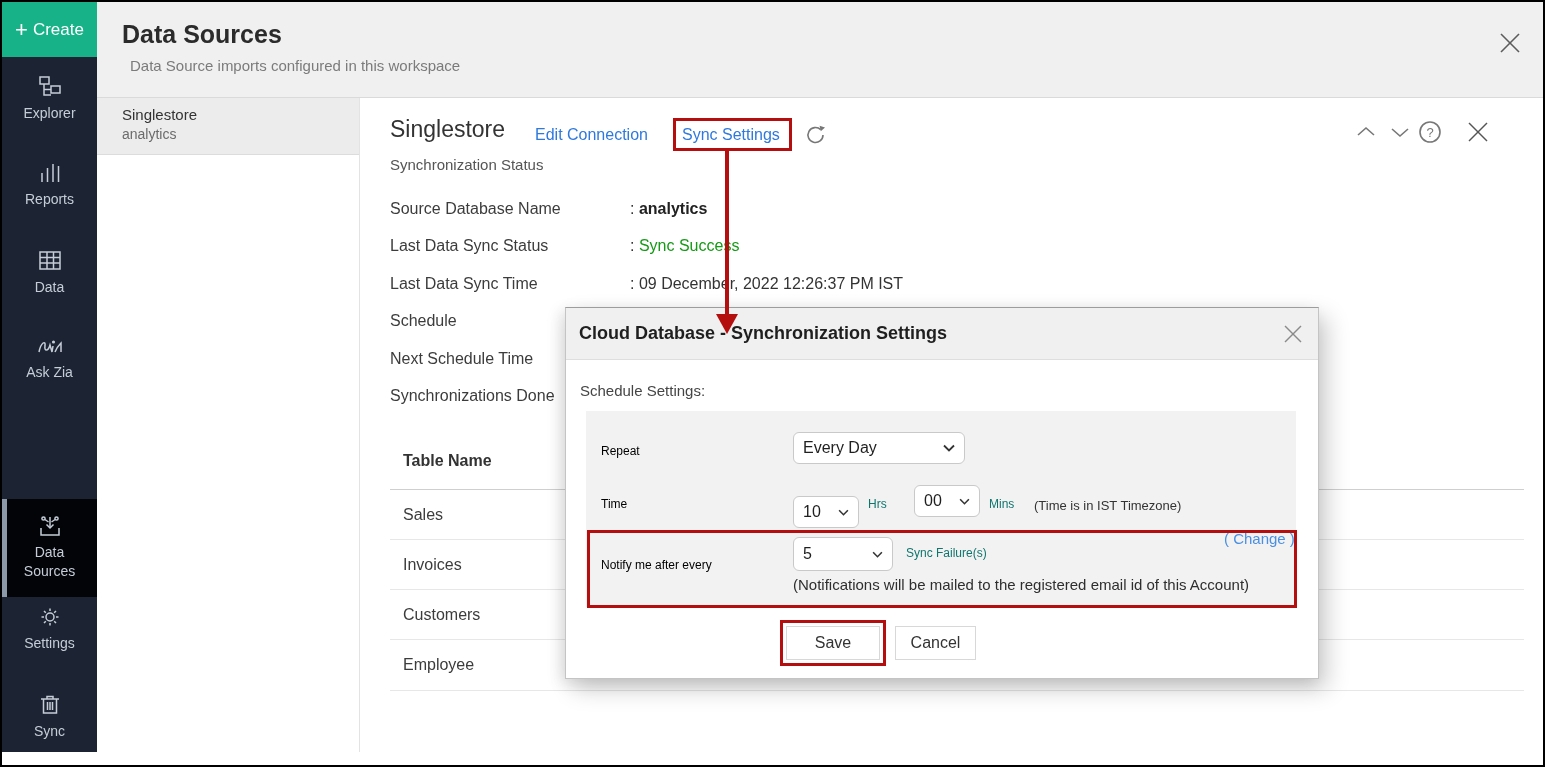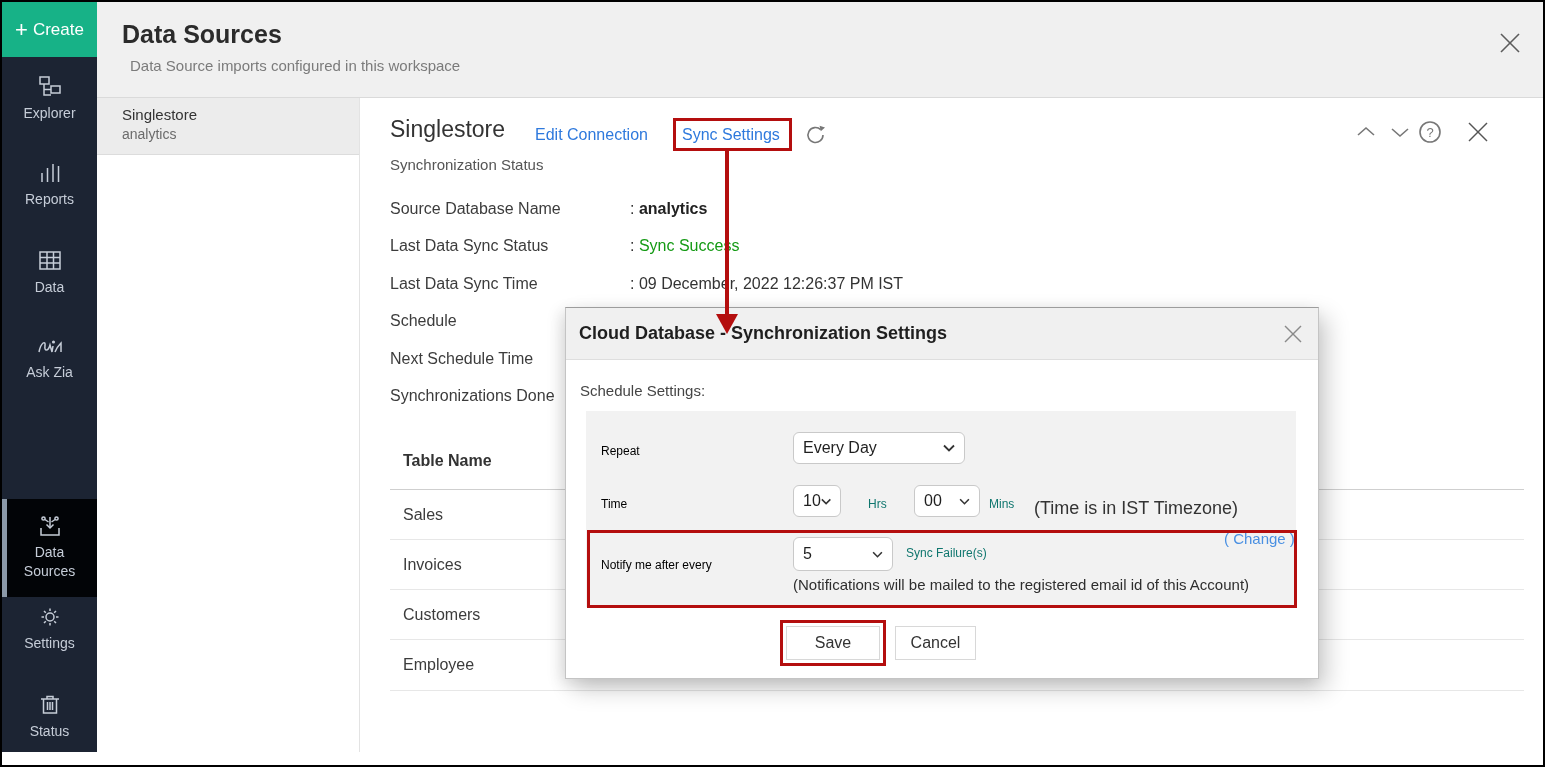--- a/index.html
+++ b/index.html
@@ -66,21 +66,21 @@
                   border-bottom:1px solid #dedede; }
   .modal-title { position:absolute; left:13px; top:15px; font-size:18px; font-weight:bold; color:#1f1f1f; }
   .modal-close { position:absolute; right:14px; top:15px; width:22px; height:22px; cursor:pointer; }
   .sched-label { position:absolute; left:14px; top:74px; font-size:15px; color:#454545; }
   .modal-panel { position:absolute; left:20px; top:103px; width:710px; height:196px; background:#f2f2f2; }
   .m-label { position:absolute; font-size:12px; color:#000000; white-space:nowrap; }
   .sel { position:absolute; background:#fff; border:1px solid #c9c9c9; border-radius:6px;
          display:flex; align-items:center; justify-content:space-between; padding:0 9px;
          font-size:16px; color:#1f1f1f; cursor:pointer; }
   .unit { position:absolute; font-size:12px; color:#0f766e; white-space:nowrap; }
-  .tz-note { position:absolute; font-size:18px; color:#333; white-space:nowrap; }
+  .tz-note { position:absolute; font-size:13px; color:#333; white-space:nowrap; }
   .change-link { position:absolute; font-size:15px; color:#4a90e2; cursor:pointer; white-space:nowrap;margin-top:32px; }
   .notify-note { position:absolute; font-size:15px; color:#2e2e2e; white-space:nowrap; }
   .m-btn { position:absolute; height:34px; background:#fff; border:1px solid #d8d8d8; border-radius:0;
            font-size:16px; color:#333; font-family:"Liberation Sans", sans-serif; cursor:pointer; }
 
   
   .anno { position:absolute; border:3px solid #b40e0e; pointer-events:none; }
   .anno-sync { left:671px; top:116px; width:119px; height:33px; z-index:40; }
   .anno-arrow-stem { position:absolute; left:723px; top:149px; width:4px; height:164px;
                      background:#b40e0e; z-index:40; pointer-events:none; }
@@ -168,21 +168,21 @@
 
     <div class="nav-item" style="top:690px">
       <svg width="26" height="26" viewBox="0 0 26 26">
         <path class="st" d="M6.5 7 L6.5 21 L19.5 21 L19.5 7"></path>
         <line class="st" x1="4" y1="7" x2="22" y2="7"></line>
         <path class="st" d="M10 7 L10 4.5 L16 4.5 L16 7"></path>
         <line class="st" x1="10.5" y1="10" x2="10.5" y2="18"></line>
         <line class="st" x1="13" y1="10" x2="13" y2="18"></line>
         <line class="st" x1="15.5" y1="10" x2="15.5" y2="18"></line>
       </svg>
-      <div class="nav-label">Status</div>
+      <div class="nav-label">Sync</div>
     </div>
   </div>
 
   <div class="top-header">
     <div class="page-title">Data Sources</div>
     <div class="page-subtitle">Data Source imports configured in this workspace</div>
     <svg class="hdr-close" viewBox="0 0 26 26">
       <line x1="4" y1="4" x2="22" y2="22" stroke="#5c5c5c" stroke-width="1.6"></line>
       <line x1="22" y1="4" x2="4" y2="22" stroke="#5c5c5c" stroke-width="1.6"></line>
     </svg>
@@ -277,21 +277,21 @@
 
     <div class="m-label" style="left:35px; top:136px">Repeat</div>
     <div class="sel" style="left:227px; top:124px; width:172px; height:32px">
       <span>Every Day</span>
       <svg width="12" height="8" viewBox="0 0 12 8">
         <polyline points="1,1.5 6,6.5 11,1.5" fill="none" stroke="#333" stroke-width="1.8"></polyline>
       </svg>
     </div>
 
     <div class="m-label" style="left:35px; top:189px">Time</div>
-    <div class="sel" style="left:227px; top:177px; width:48px; height:32px">
+    <div class="sel" style="left:227px; top:188px; width:66px; height:32px">
       <span>10</span>
       <svg width="11" height="7" viewBox="0 0 12 8">
         <polyline points="1,1.5 6,6.5 11,1.5" fill="none" stroke="#333" stroke-width="1.8"></polyline>
       </svg>
     </div>
     <div class="unit" style="left:302px; top:189px">Hrs</div>
     <div class="sel" style="left:348px; top:177px; width:66px; height:32px">
       <span>00</span>
       <svg width="11" height="7" viewBox="0 0 12 8">
         <polyline points="1,1.5 6,6.5 11,1.5" fill="none" stroke="#333" stroke-width="1.8"></polyline>

